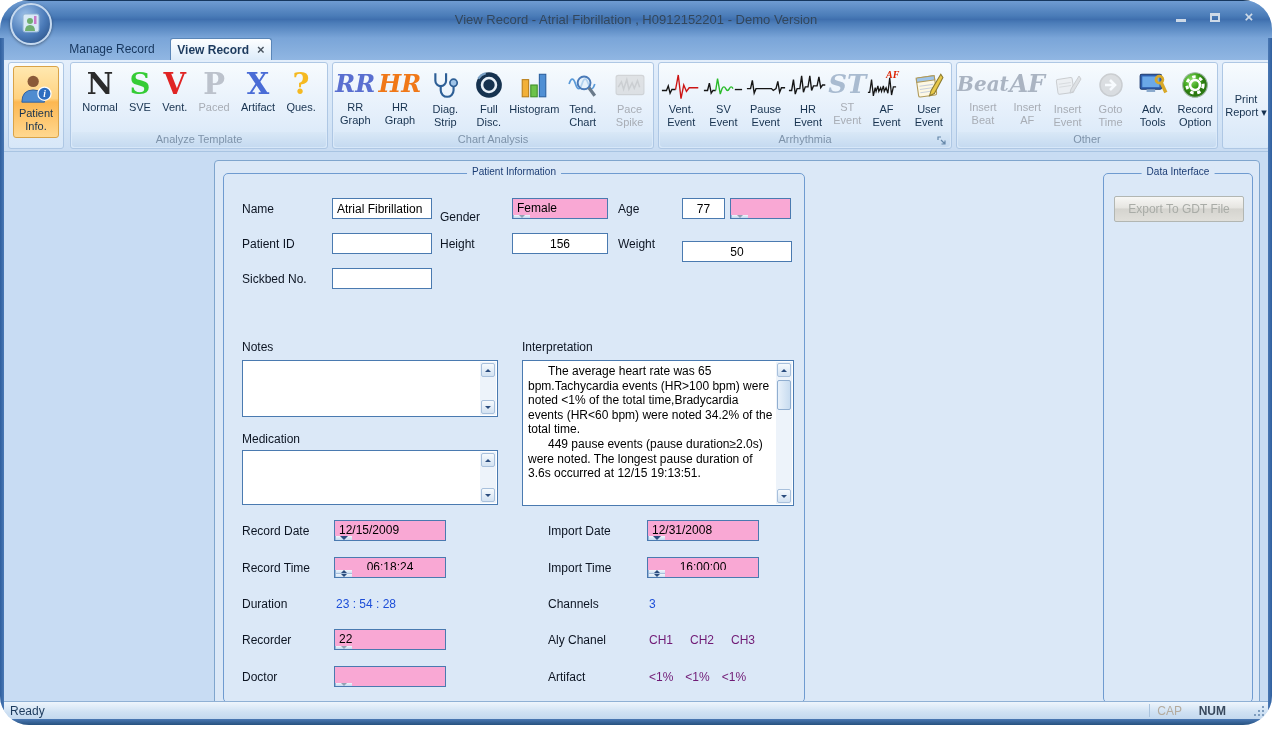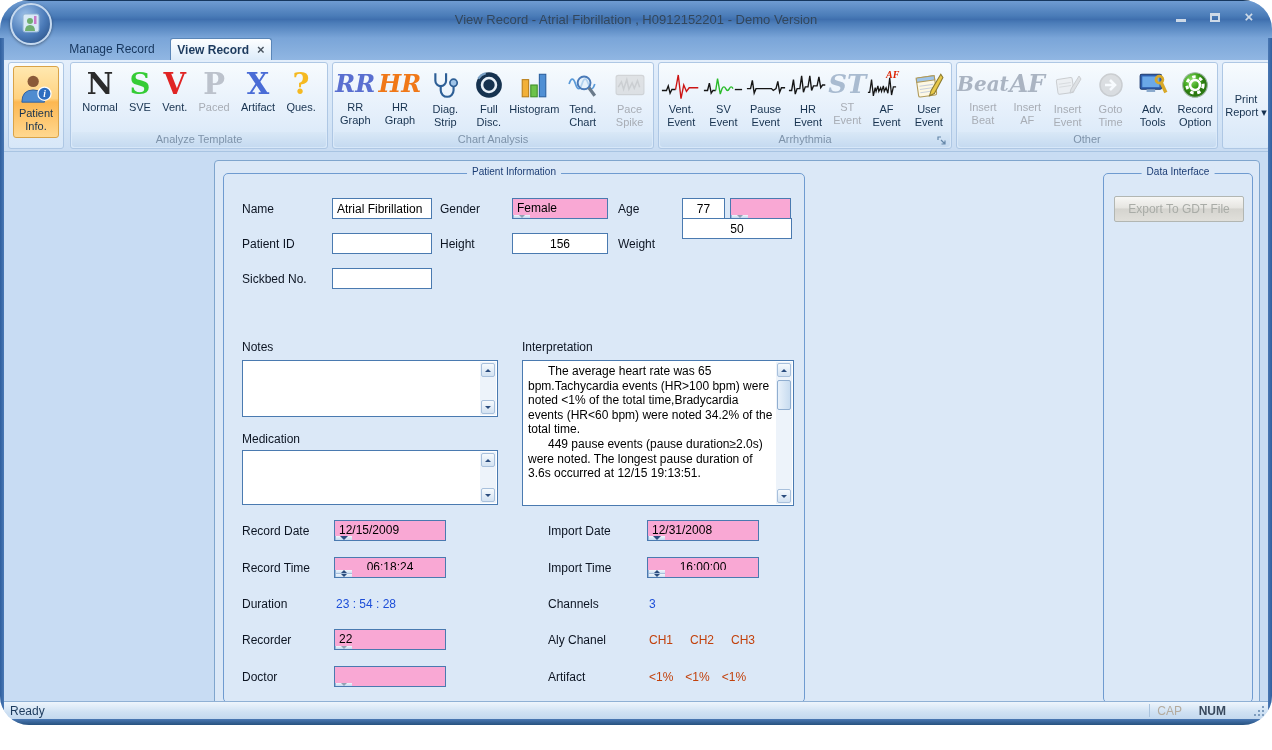--- a/index.html
+++ b/index.html
@@ -114,21 +114,21 @@
   .textbox { position:absolute; background:#fff; border:1px solid #4a7ab0; }
   .tscroll { position:absolute; top:1px; bottom:1px; right:1px; width:16px; background:#edf3fa;
     display:flex; flex-direction:column; justify-content:space-between; align-items:center; }
   .sc-btn { width:14px; height:14px; margin:1px; background:linear-gradient(#f6fafd,#d3e2f2);
     border:1px solid #a8c0dc; border-radius:2px; display:flex; align-items:center; justify-content:center; cursor:pointer; }
   .sc-thumb { position:absolute; top:18px; left:1px; width:14px; height:30px;
     background:linear-gradient(90deg,#e8f1fa,#c8dcf0); border:1px solid #90aed0; border-radius:2px; cursor:pointer; }
   #interp-text { position:absolute; left:5px; top:3px; right:19px; bottom:3px; font-size:12px;
     line-height:14.6px; color:#000; white-space:pre-wrap; overflow:hidden; }
   .static-val { position:absolute; font-size:12px; color:#1d4ed8; }
-  .triple { position:absolute; display:flex; gap:17px; font-size:12px; color:#c2410c; }
+  .triple { position:absolute; display:flex; gap:17px; font-size:12px; color:#701a75; }
 
   
   #fs-data { left:888px; top:12px; width:150px; height:530px; }
   .gray-btn { position:absolute; background:linear-gradient(#f7f7f5,#e6e5e1 45%,#d5d4cf 50%,#e0dfda);
     border:1px solid #b2b6b2; border-radius:2px; color:#a9aca7; font-size:12px;
     display:flex; align-items:center; justify-content:center; cursor:default; }
   #btn-export { left:10px; top:22px; width:130px; height:26px; }
   #fs-report { left:6px; top:408px; width:138px; height:114px; }
   .rs-line { font-size:12px; color:#0c1422; }
   #rs-lines { position:absolute; left:8px; top:12px; display:flex; flex-direction:column; gap:1px; }
@@ -438,21 +438,21 @@
 
   <div id="workspace">
     <div id="content-panel">
 
       <div class="fieldset" id="fs-patient">
         <div class="legend">Patient Information</div>
 
         <span class="flabel" style="left:18px;top:28px">Name</span>
         <input class="tinput" style="left: 108px; top: 24px; width: 100px;" readonly="" value="Atrial Fibrillation">
 
-        <span class="flabel" style="left:216px;top:28px">Gender</span>
+        <span class="flabel" style="left:216px;top:36px">Gender</span>
         <div class="combo" style="left:288px;top:24px;width:96px">
           <span class="combo-val">Female</span>
           <span class="combo-btn">
               <i class="tri-down tri-sm tri-gray"></i>
             </span>
         </div>
 
         <span class="flabel" style="left:394px;top:28px">Age</span>
         <input class="tinput center" style="left: 458px; top: 24px; width: 43px;" readonly="" value="77">
         <div class="combo" style="left:506px;top:24px;width:61px">
@@ -462,21 +462,21 @@
             </span>
         </div>
 
         <span class="flabel" style="left:18px;top:63px">Patient ID</span>
         <input class="tinput" style="left: 108px; top: 59px; width: 100px;" readonly="" value="">
 
         <span class="flabel" style="left:216px;top:63px">Height</span>
         <input class="tinput center" style="left: 288px; top: 59px; width: 96px;" readonly="" value="156">
 
         <span class="flabel" style="left:394px;top:63px">Weight</span>
-        <input class="tinput center" style="left: 458px; top: 44px; width: 110px;" readonly="" value="50">
+        <input class="tinput center" style="left: 458px; top: 67px; width: 110px;" readonly="" value="50">
 
         <span class="flabel" style="left:18px;top:98px">Sickbed No.</span>
         <input class="tinput" style="left: 108px; top: 94px; width: 100px;" readonly="" value="">
 
         <span class="flabel" style="left:18px;top:166px">Notes</span>
         <div class="textbox" style="left:18px;top:186px;width:256px;height:57px">
           <span></span>
           <div class="tscroll">
             <span class="sc-btn">
                 <i class="tri-up tri-sm"></i>

